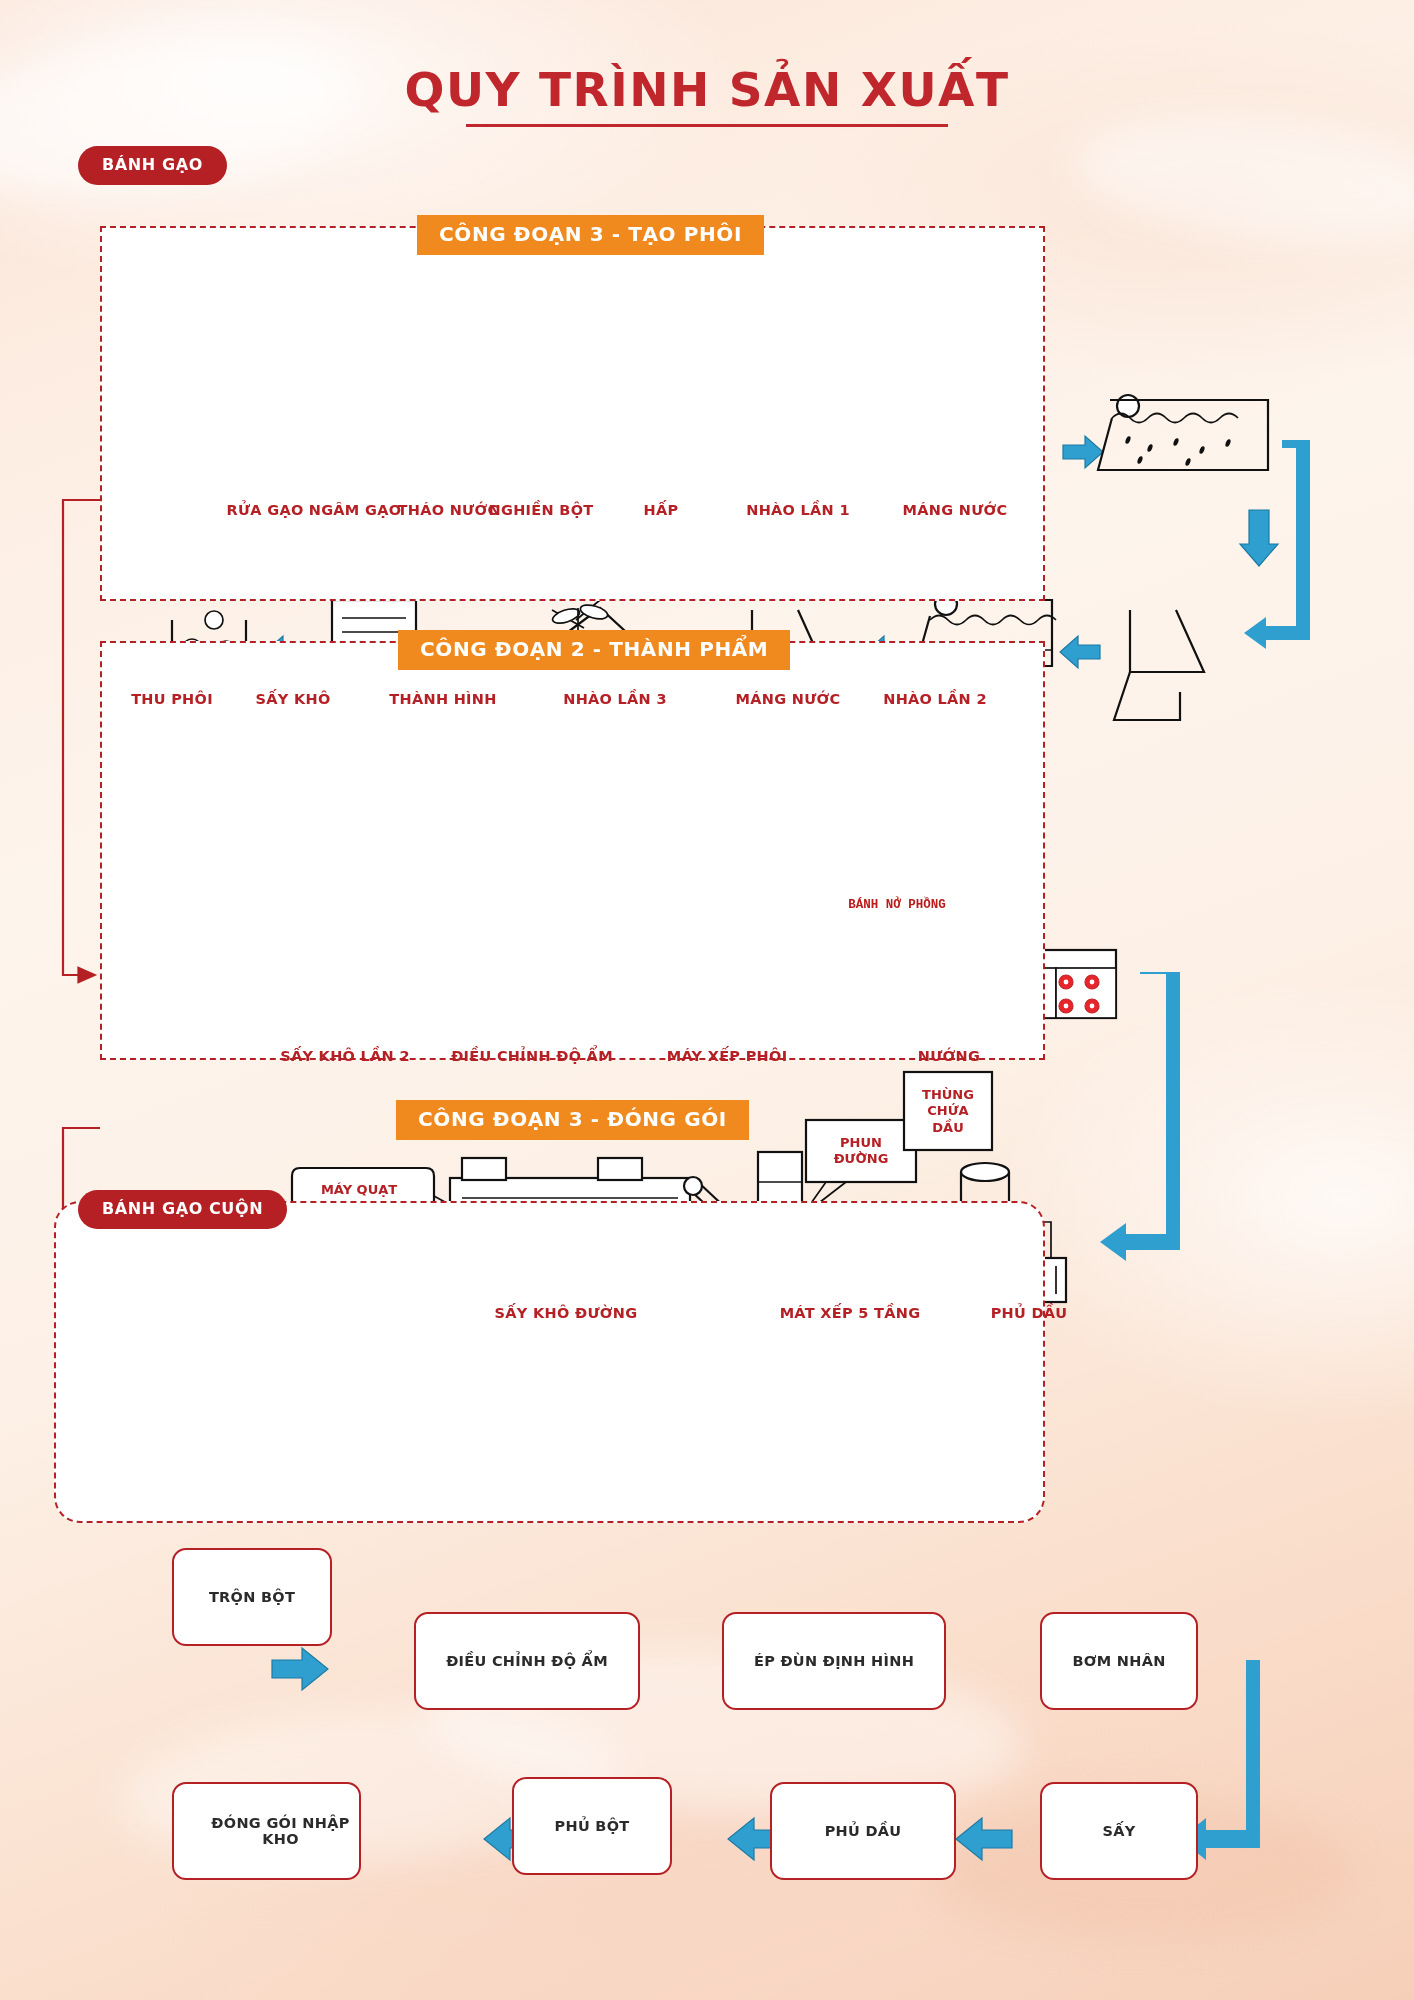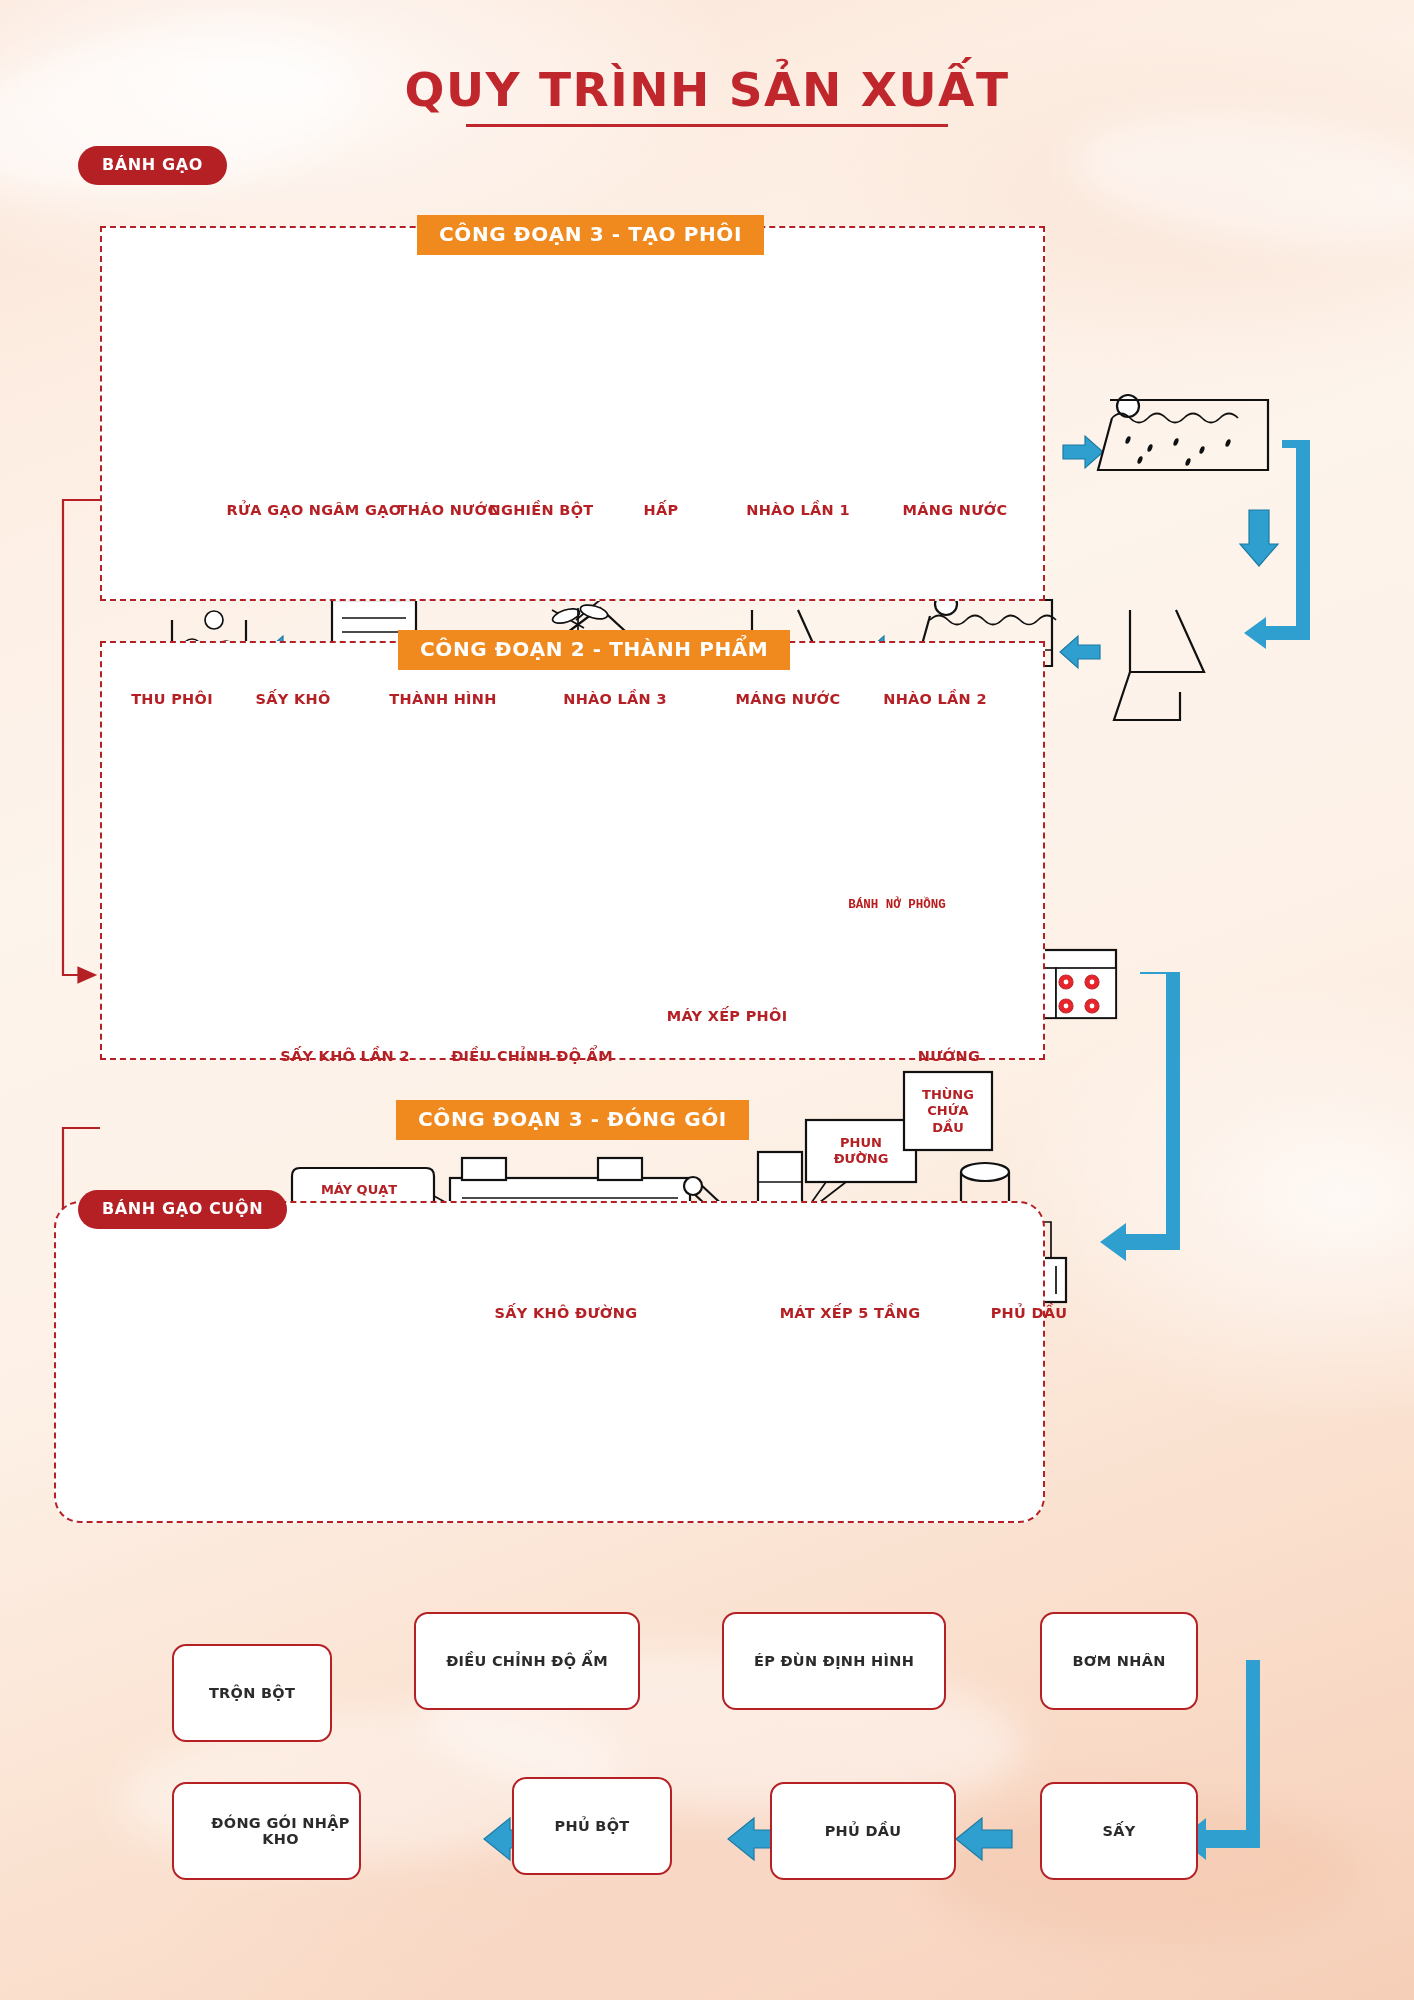--- a/index.html
+++ b/index.html
@@ -526,36 +526,36 @@
 
 <div class="lbl" style="left:935px; top:691px;">NHÀO LẦN 2</div>
 <div class="lbl" style="left:788px; top:691px;">MÁNG NƯỚC</div>
 <div class="lbl" style="left:615px; top:691px;">NHÀO LẦN 3</div>
 <div class="lbl" style="left:443px; top:691px;">THÀNH HÌNH</div>
 <div class="lbl" style="left:293px; top:691px;">SẤY KHÔ</div>
 <div class="lbl" style="left:172px; top:691px;">THU PHÔI</div>
 
 <div class="lbl" style="left:345px; top:1048px;">SẤY KHÔ LẦN 2</div>
 <div class="lbl" style="left:532px; top:1048px;">ĐIỀU CHỈNH ĐỘ ẨM</div>
-<div class="lbl" style="left:727px; top:1008px;">MÁY XẾP PHÔI</div>
+<div class="lbl" style="left:727px; top:1048px;">MÁY XẾP PHÔI</div>
 <div class="lbl" style="left:949px; top:1048px;">NƯỚNG</div>
 
 <div class="lbl" style="left:566px; top:1305px;">SẤY KHÔ ĐƯỜNG</div>
 <div class="lbl" style="left:850px; top:1305px;">MÁT XẾP 5 TẦNG</div>
 <div class="lbl" style="left:1029px; top:1305px;">PHỦ DẦU</div>
 
 <div class="green-lbl" style="left:897px; top:905px;">BÁNH NỞ PHỒNG</div>
 <div class="callout-lbl" style="left:359px; top:1190px;">MÁY QUẠT</div>
 <div class="callout-lbl" style="left:861px; top:1151px;">PHUN
 ĐƯỜNG</div>
 <div class="callout-lbl" style="left:948px; top:1111px;">THÙNG
 CHỨA
 DẦU</div>
 
-<div class="fbox" style="left:172px; top:1644px; width:160px; height:98px;">TRỘN BỘT</div>
+<div class="fbox" style="left:172px; top:1548px; width:160px; height:98px;">TRỘN BỘT</div>
 <div class="fbox" style="left:414px; top:1612px; width:226px; height:98px;">ĐIỀU CHỈNH ĐỘ ẨM</div>
 <div class="fbox" style="left:722px; top:1612px; width:224px; height:98px;">ÉP ĐÙN ĐỊNH HÌNH</div>
 <div class="fbox" style="left:1040px; top:1612px; width:158px; height:98px;">BƠM NHÂN</div>
 
 <div class="fbox" style="left:1040px; top:1782px; width:158px; height:98px;">SẤY</div>
 <div class="fbox" style="left:770px; top:1782px; width:186px; height:98px;">PHỦ DẦU</div>
 <div class="fbox" style="left:512px; top:1729px; width:160px; height:98px;margin-top:48px;">PHỦ BỘT</div>
 <div class="fbox" style="left:172px; top:1782px; width:189px; height:98px;padding-left:28px;">ĐÓNG GÓI NHẬP KHO</div>
 
 </body></html>

